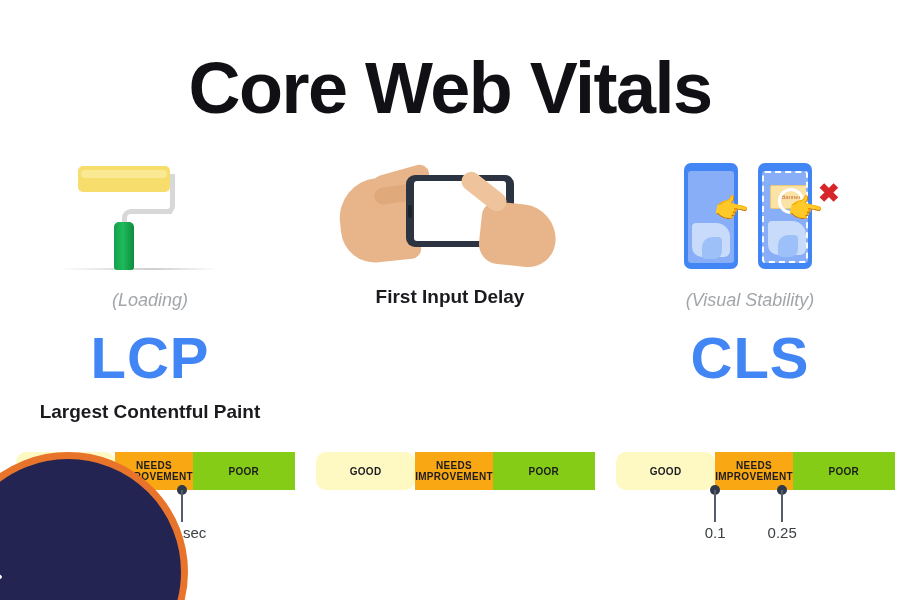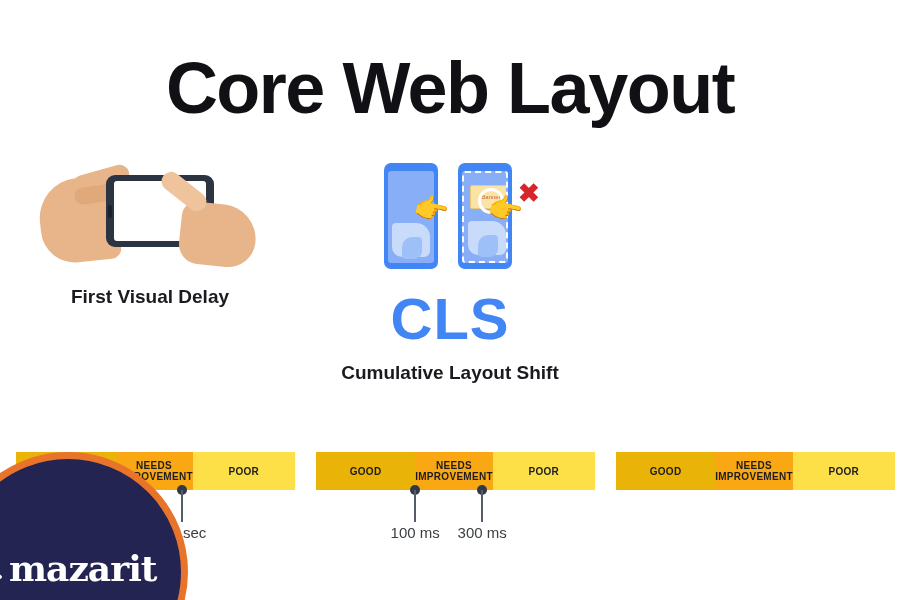--- a/index.html
+++ b/index.html
@@ -284,23 +284,23 @@
     display: flex;
     align-items: center;
     justify-content: center;
     text-align: center;
     font-size: 10px;
     font-weight: 700;
     letter-spacing: .3px;
     line-height: 11px;
     color: #1c1c20;
   }
-  .seg-good { background: #eab308; flex: 0 0 37%; }
+  .seg-good { background: #fef9c3; flex: 0 0 37%; border-radius: 10px; }
   .seg-ni   { background: #f9a813; flex: 0 0 25%; }
-  .seg-poor { background: #fde047; flex: 0 0 38%; }
+  .seg-poor { background: #84cc16; flex: 0 0 38%; }
 
   .ticks { position: relative; width: 268px; height: 60px; }
   .tick { position: absolute; top: 0; }
   .tick-dot {
     position: absolute;
     left: -5px; top: -5px;
     width: 10px; height: 10px;
     background: #303a4a;
     border-radius: 50%;
   }
@@ -358,38 +358,50 @@
     font-size: 36px;
     font-weight: 700;
     color: #ffffff;
     letter-spacing: -1px;
     font-family: "DejaVu Serif", serif;
   }
 </style>
 </head>
 <body>
 
-<div class="page-title">Core Web Layout</div>
+<div class="page-title">Core Web Vitals</div>
 
 <div class="columns">
 
+  <div class="col">
+    <div class="illus">
+      <div class="roller-floor"></div>
+      <div class="roller-head"></div>
+      <div class="roller-arm"></div>
+      <div class="roller-arm2"></div>
+      <div class="roller-grip"></div>
+    </div>
+    <div class="paren">(Loading)</div>
+    <div class="acronym">LCP</div>
+    <div class="full-name">Largest Contentful Paint</div>
+  </div>
 
   <div class="col">
     <div class="illus">
       <div class="hand-left"></div>
       <div class="hand-left-fingers"></div>
       <div class="hand-left-f2"></div>
       <div class="phone-land">
         <div class="phone-land-screen"></div>
         <div class="phone-land-btn"></div>
       </div>
       <div class="hand-right"></div>
       <div class="hand-right-finger"></div>
     </div>
-    <div class="full-name">First Visual Delay</div>
+    <div class="full-name">First Input Delay</div>
   </div>
 
   <div class="col">
     <div class="illus">
       <div class="cls-stage">
         <div class="phone-a">
           <div class="phone-screen">
             <div class="pic-shape"></div>
             <div class="pic-shape2"></div>
           </div>
@@ -400,22 +412,22 @@
             <div class="pic-shape"></div>
             <div class="pic-shape2"></div>
           </div>
         </div>
         <div class="tap-ring"></div>
         <div class="red-x">✖</div>
         <div class="point-hand ph-1">👉</div>
         <div class="point-hand ph-2">👉</div>
       </div>
     </div>
+    <div class="paren">(Visual Stability)</div>
     <div class="acronym">CLS</div>
-    <div class="full-name">Cumulative Layout Shift</div>
   </div>
 </div>
 
 <div class="bars">
 
   <div class="bar-col">
     <div class="bar">
       <div class="seg seg-good">GOOD</div>
       <div class="seg seg-ni">NEEDS IMPROVEMENT</div>
       <div class="seg seg-poor">POOR</div>
@@ -433,44 +445,43 @@
       </div>
     </div>
   </div>
 
   <div class="bar-col">
     <div class="bar">
       <div class="seg seg-good">GOOD</div>
       <div class="seg seg-ni">NEEDS IMPROVEMENT</div>
       <div class="seg seg-poor">POOR</div>
     </div>
-    <div class="ticks">
-      <div class="tick" style="left:37%">
-        <div class="tick-dot"></div>
-        <div class="tick-line"></div>
-        <div class="tick-label">100 ms</div>
-      </div>
-      <div class="tick" style="left:62%">
-        <div class="tick-dot"></div>
-        <div class="tick-line"></div>
-        <div class="tick-label">300 ms</div>
-      </div>
-    </div>
   </div>
 
   <div class="bar-col">
     <div class="bar">
       <div class="seg seg-good">GOOD</div>
       <div class="seg seg-ni">NEEDS IMPROVEMENT</div>
       <div class="seg seg-poor">POOR</div>
     </div>
+    <div class="ticks">
+      <div class="tick" style="left:37%">
+        <div class="tick-dot"></div>
+        <div class="tick-line"></div>
+        <div class="tick-label">0.1</div>
+      </div>
+      <div class="tick" style="left:62%">
+        <div class="tick-dot"></div>
+        <div class="tick-line"></div>
+        <div class="tick-label">0.25</div>
+      </div>
+    </div>
   </div>
 </div>
 
 <div class="logo-badge">
   <div class="logo-inner">
     <div class="logo-mark">
 
       <div class="handle"></div>
     </div>
-    <div class="logo-word">mazarit</div>
   </div>
 </div>
 
 </body></html>

